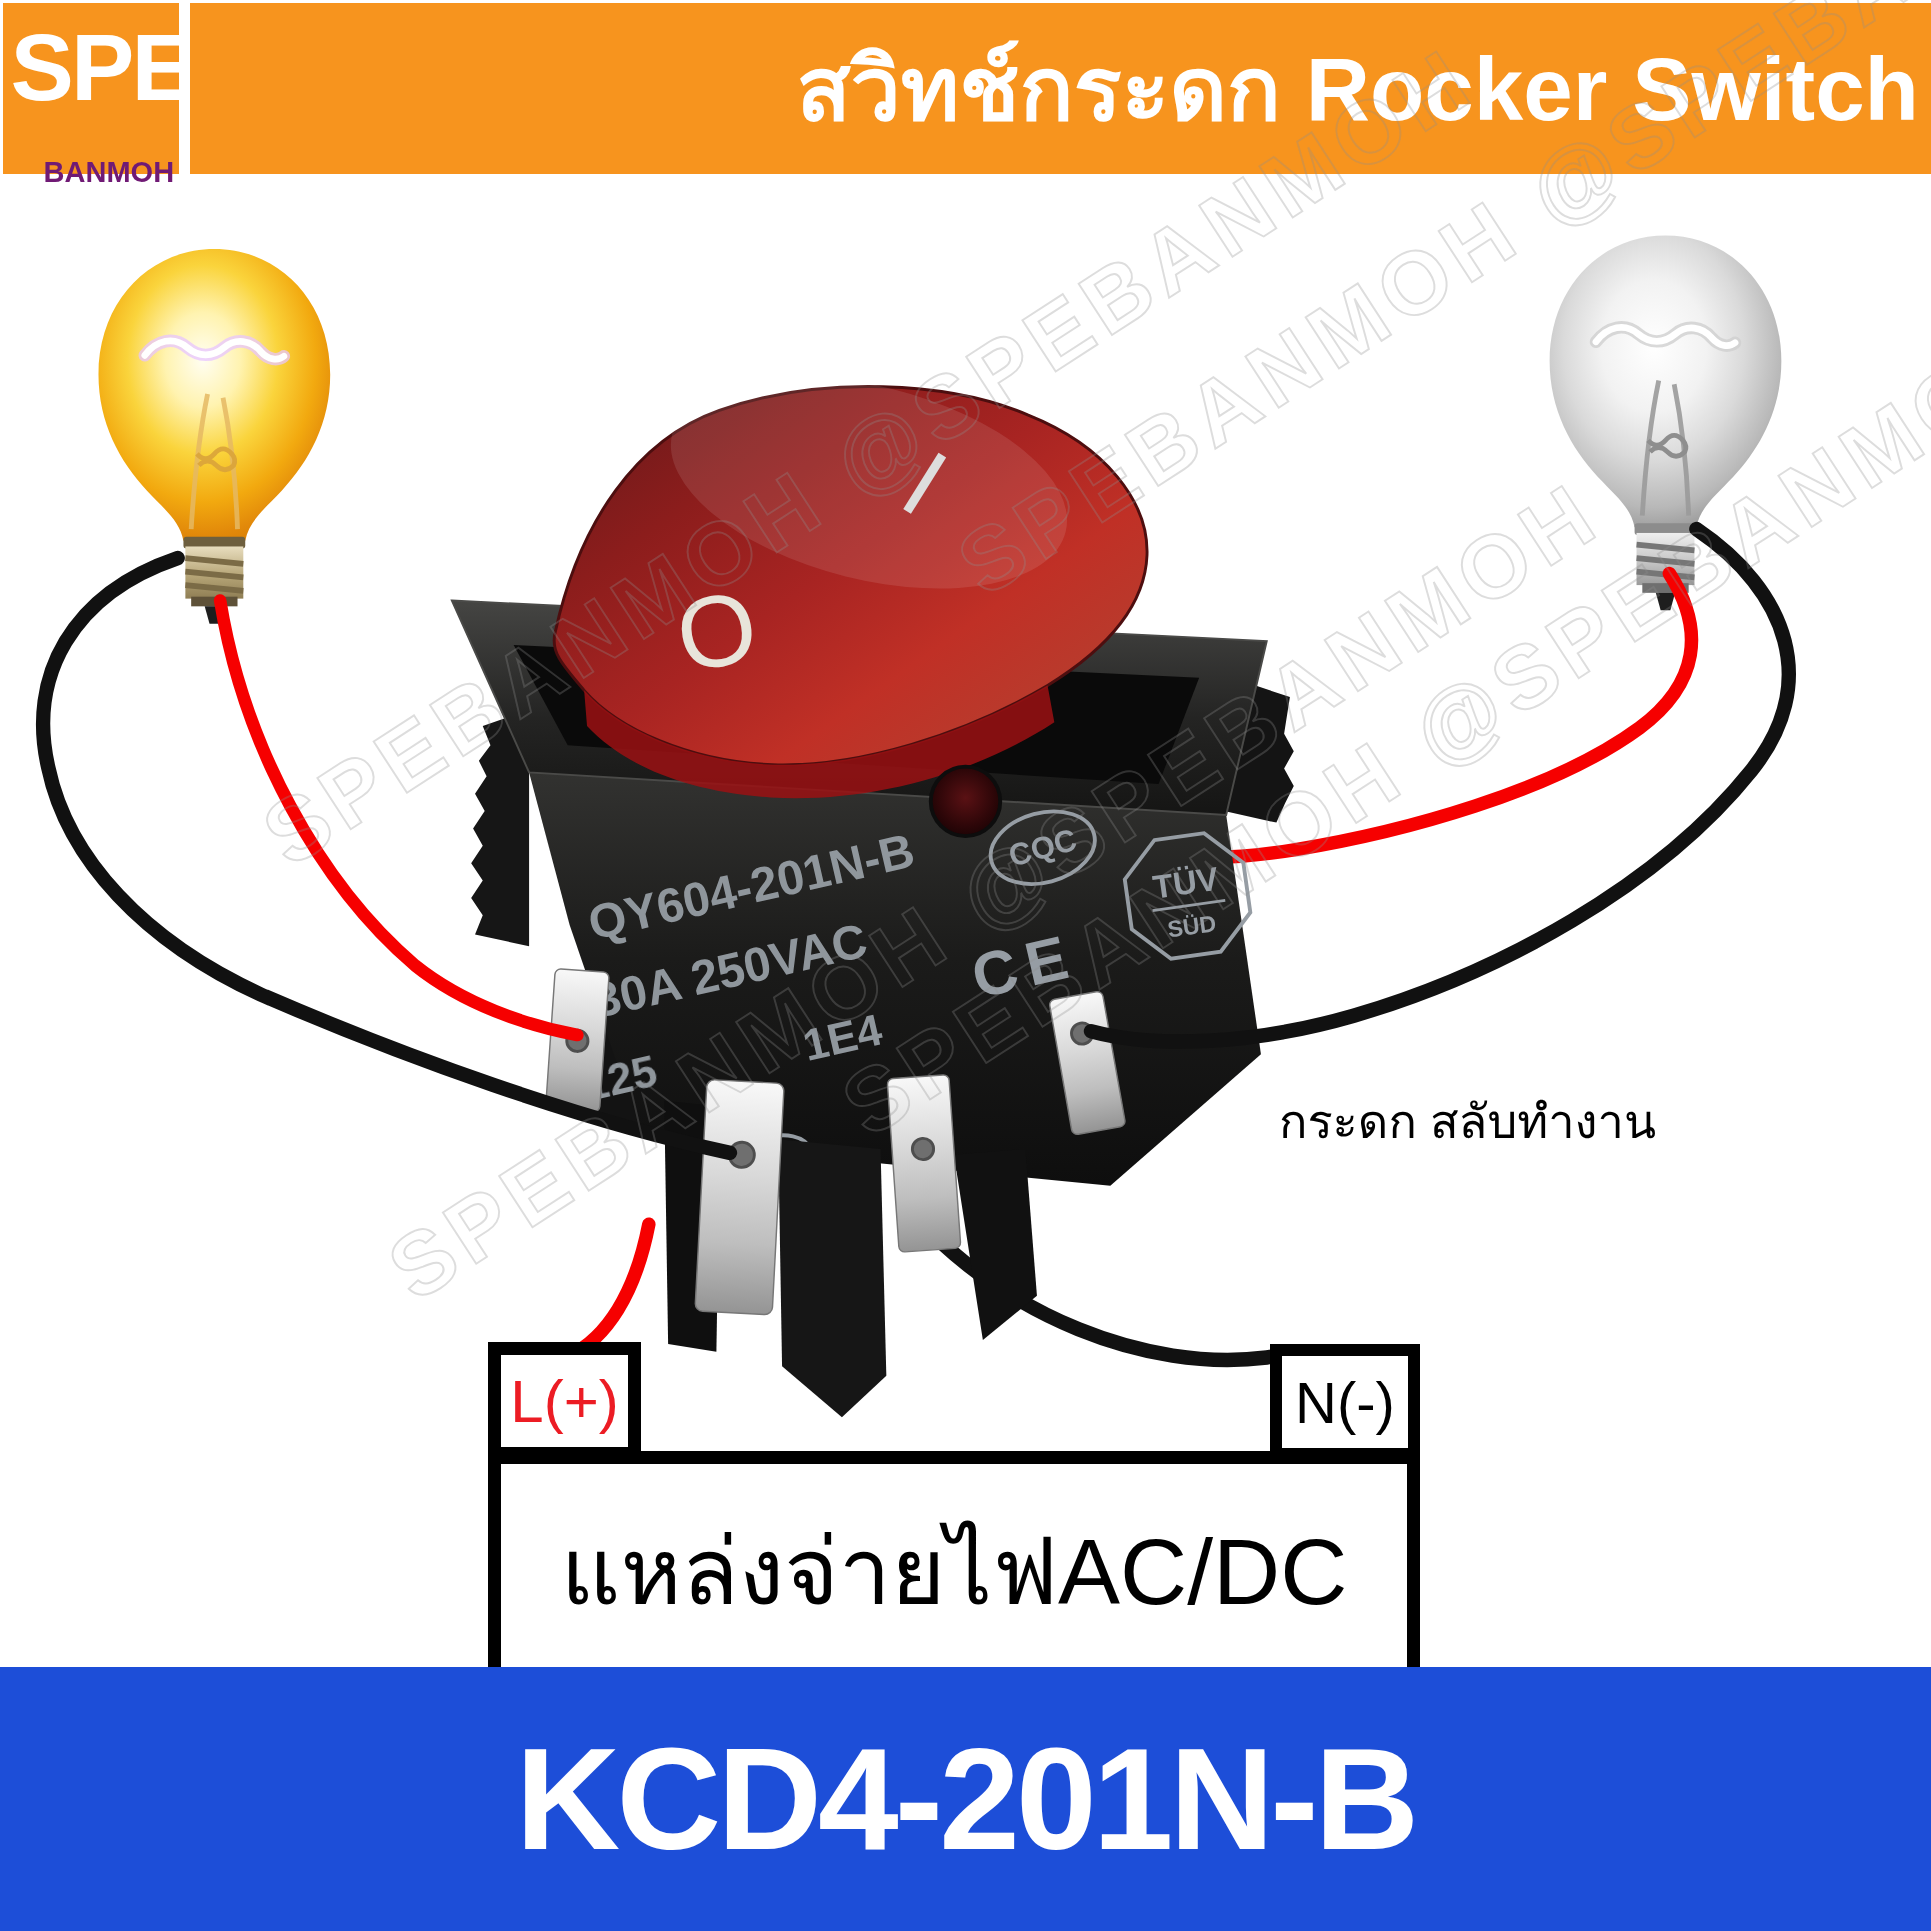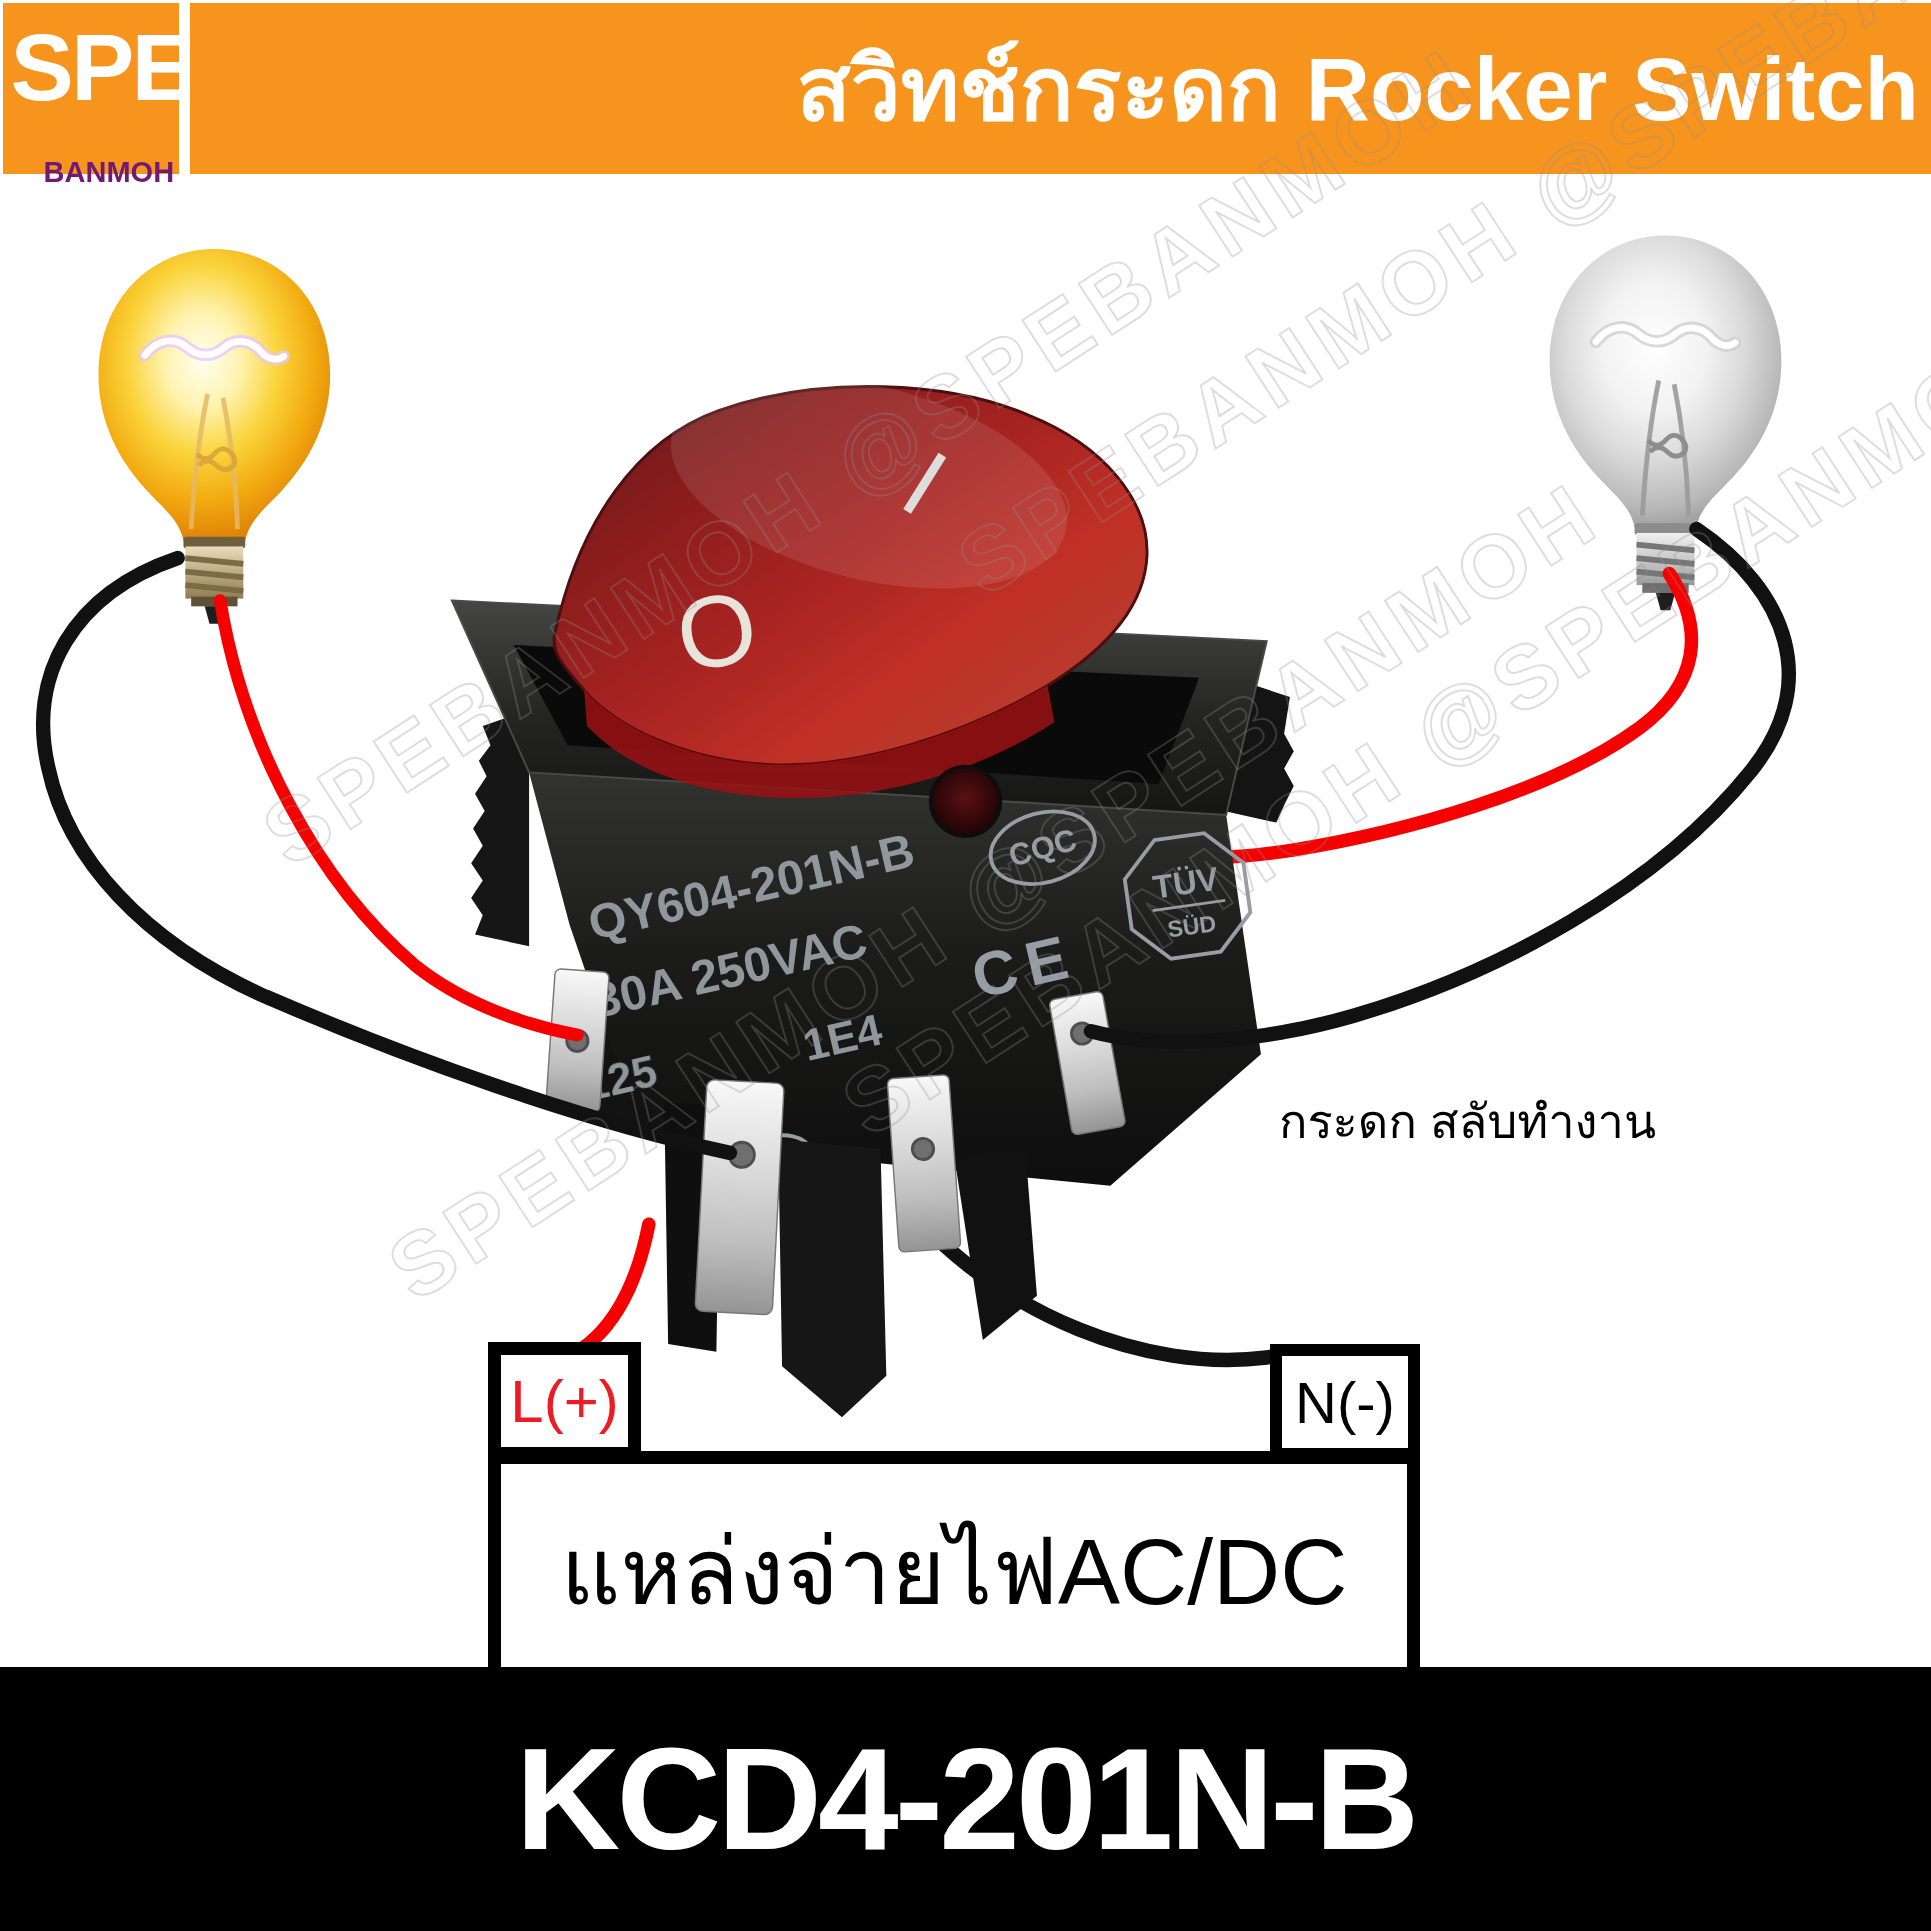--- a/index.html
+++ b/index.html
@@ -8,21 +8,21 @@
   
   .logo-box{position:absolute;left:2.9px;top:2.9px;width:176px;height:171px;background:#F7941E;}
   .logo-spe{position:absolute;left:7.7px;top:17.4px;font-size:95px;font-weight:bold;color:#ffffff;
             letter-spacing:-2.9px;line-height:1;}
   .logo-banmoh{position:absolute;right:4.8px;top:108px;font-size:29px;font-weight:bold;color:#701a75;
             letter-spacing:0px;line-height:1;margin-top:47px;}
   .header-bar{position:absolute;left:190px;top:2.9px;width:1741px;height:171px;background:#F7941E;
             display:flex;align-items:center;justify-content:flex-end;}
   .header-title{font-size:89px;font-weight:bold;color:#ffffff;padding-right:12px;white-space:nowrap;}
   
-  .footer-bar{position:absolute;left:0;top:1667px;width:1931px;height:264px;background:#000000;
+  .footer-bar{position:absolute;left:0;top:1667px;width:1931px;height:264px;background:#1d4ed8;
             display:flex;align-items:center;justify-content:center;}
   .footer-model{font-size:145px;font-weight:bold;color:#ffffff;letter-spacing:-3.9px;}
   
   .annotation{position:absolute;left:1149px;top:1060px;width:637px;text-align:center;color:#000;}
   .annotation .a-line{font-size:47px;line-height:123px;white-space:nowrap;}
   
   .pwr-main{position:absolute;left:488px;top:1451px;width:932px;height:240px;background:#fff;
             border:13.5px solid #000;box-sizing:border-box;display:flex;align-items:center;justify-content:center;}
   .pwr-main-label{font-size:93px;font-weight:500;color:#000;white-space:nowrap;}
   .pwr-term{position:absolute;background:#fff;border:13.5px solid #000;box-sizing:border-box;

